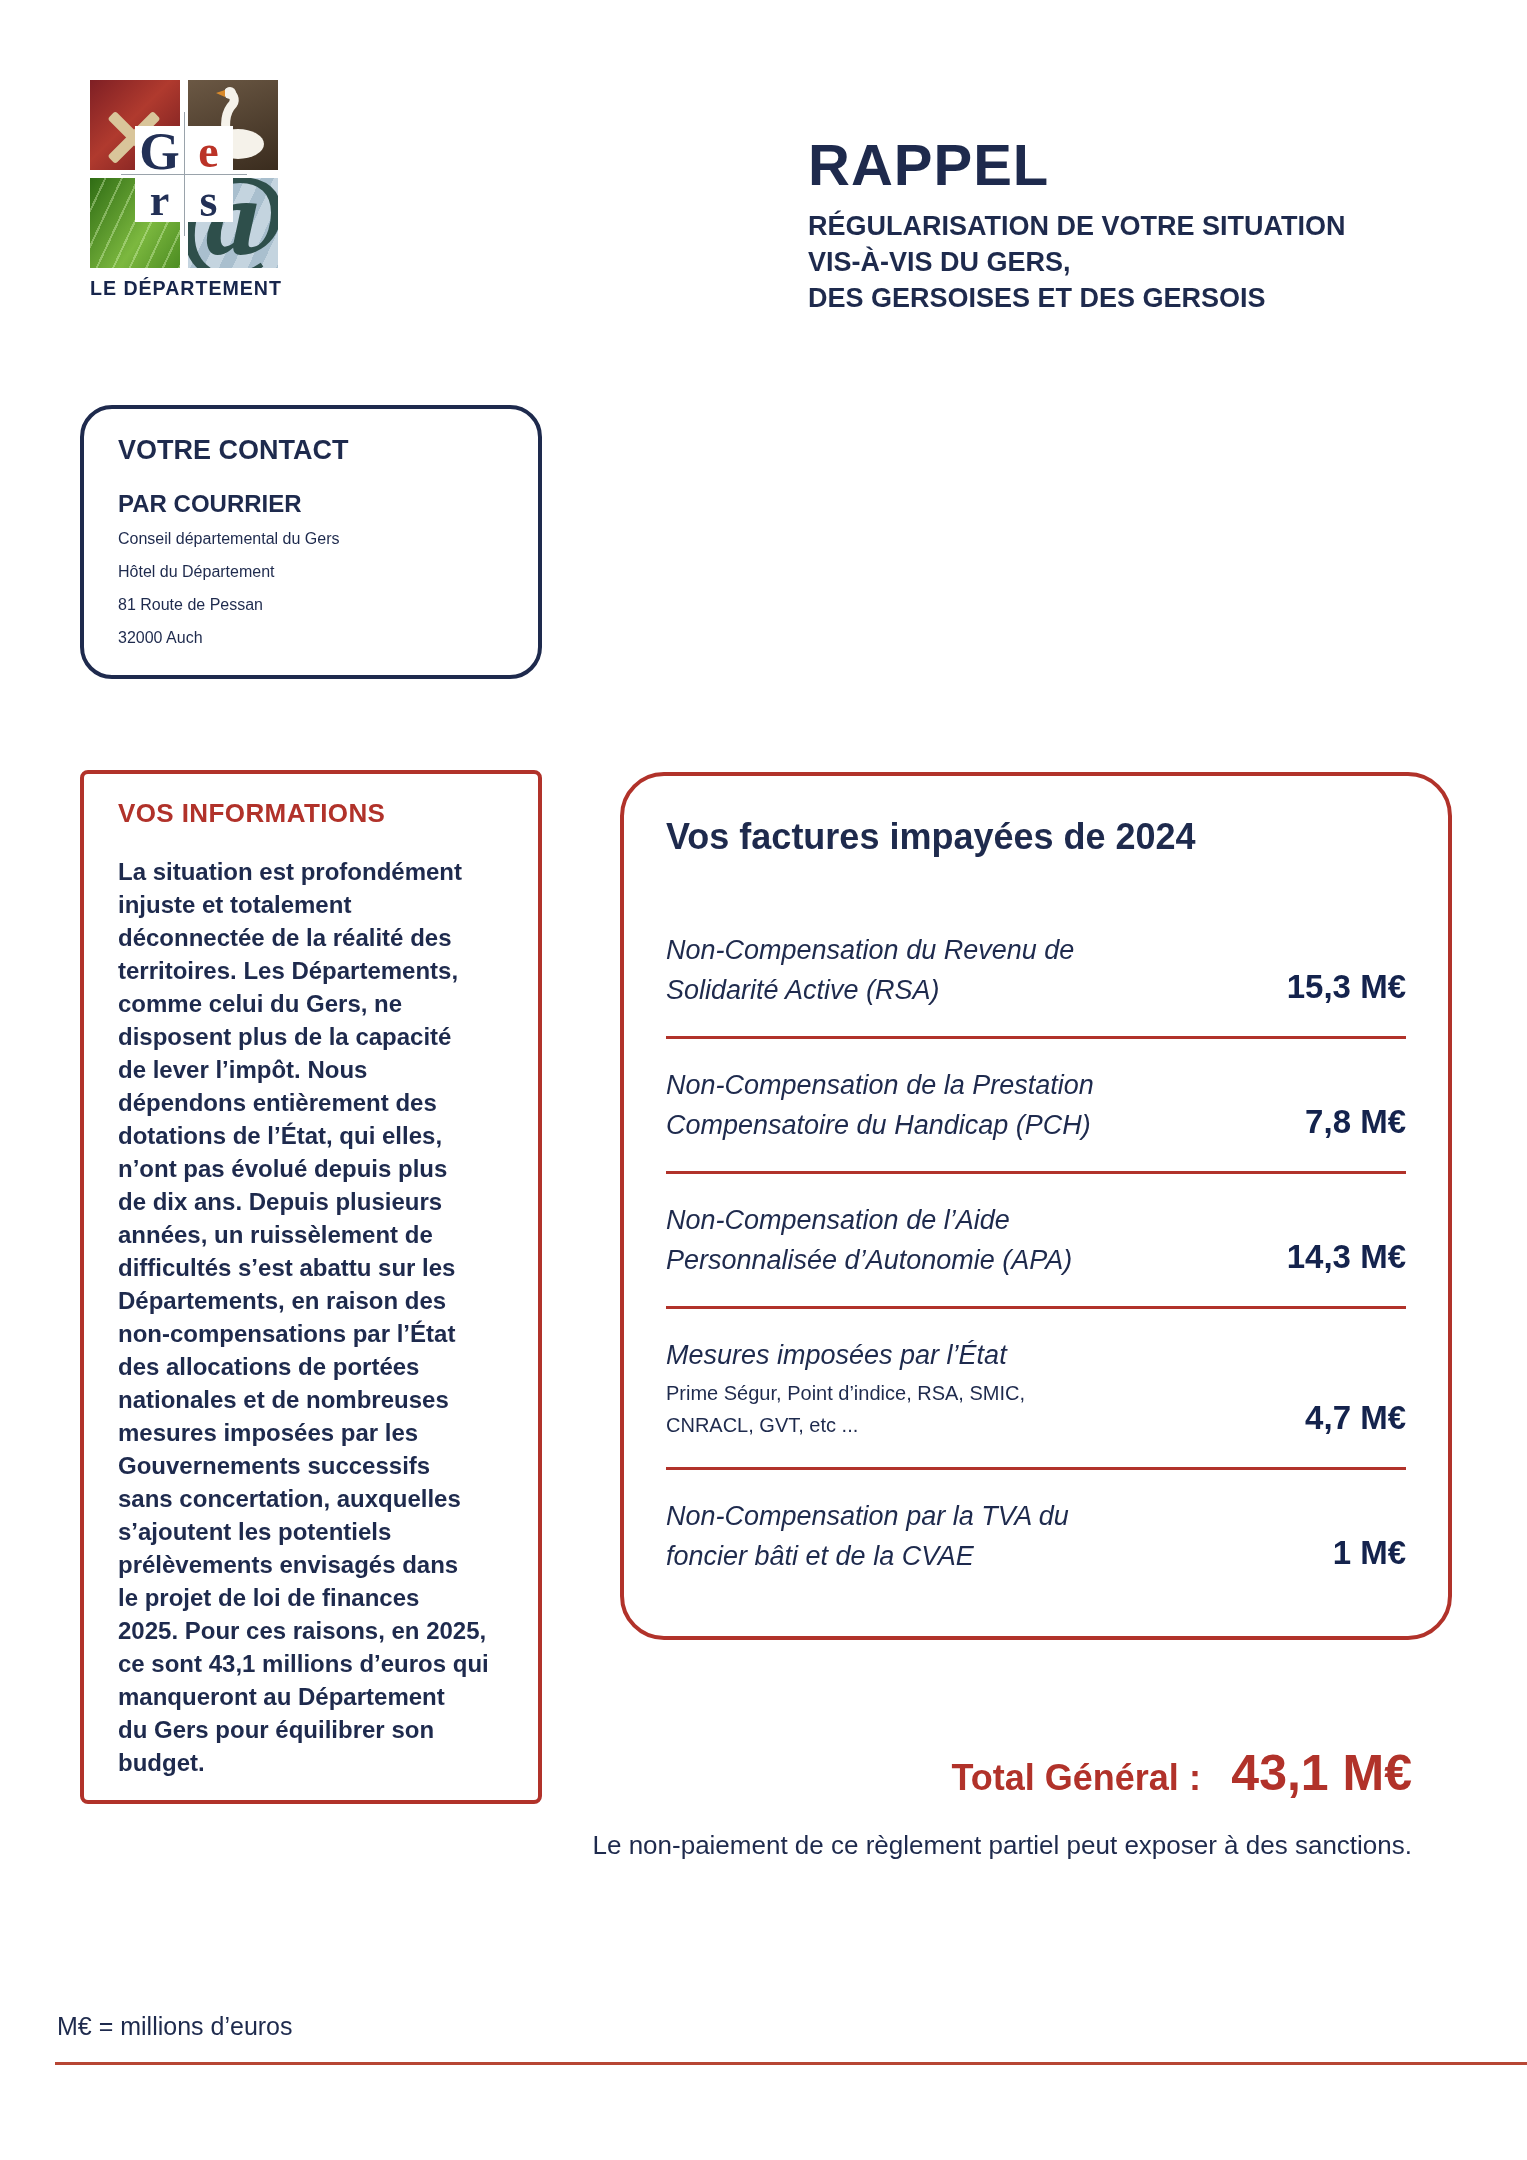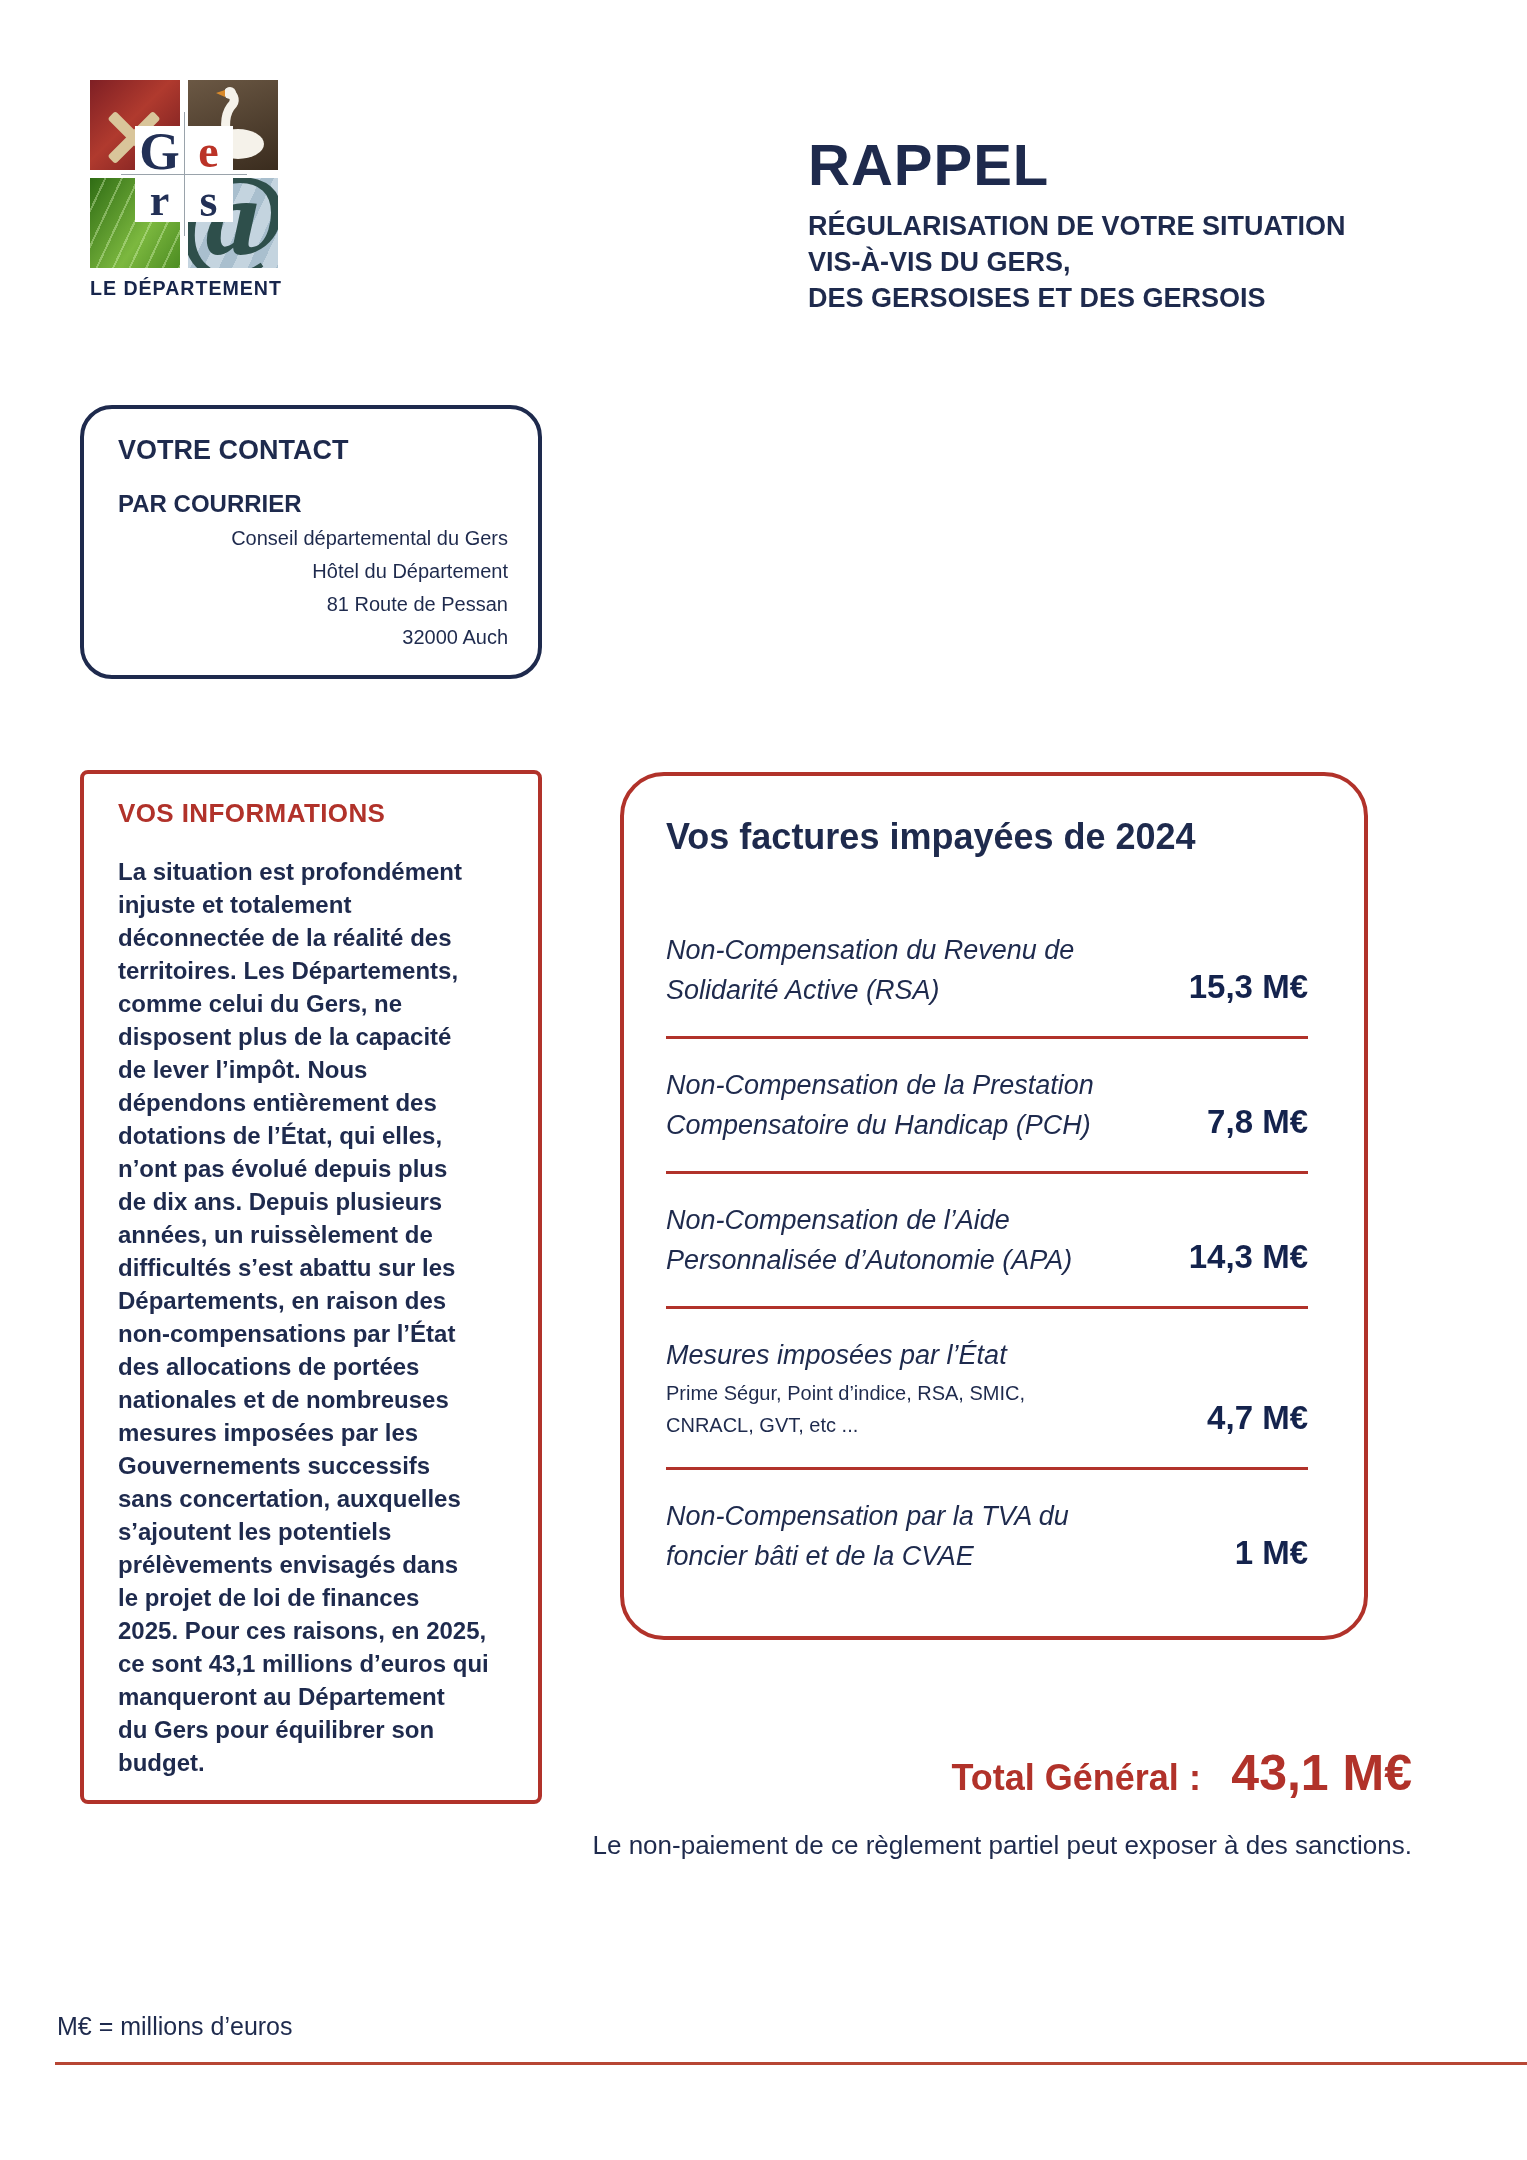--- a/index.html
+++ b/index.html
@@ -41,36 +41,36 @@
   
   .header{position:absolute;left:808px;top:136px;width:680px;}
   .rappel{font-size:58px;font-weight:800;letter-spacing:1px;color:#1e2a4d;line-height:1;margin:0 0 14px 0;}
   .subtitle{font-size:27px;font-weight:700;line-height:36px;color:#1e2a4d;}
 
   
   .contact-box{position:absolute;left:80px;top:405px;width:462px;height:274px;box-sizing:border-box;
       border:4px solid #1e2a4d;border-radius:32px;padding:26px 30px 16px 34px;background:#fff;}
   .contact-heading{font-size:27px;font-weight:800;color:#1e2a4d;margin:0 0 24px 0;}
   .contact-method{font-size:24px;font-weight:800;color:#1e2a4d;margin:0 0 4px 0;}
-  .contact-address{font-size:20px;font-weight:400;line-height:33px;color:#1e2a4d;text-align:right;}
+  .contact-address{font-size:16px;font-weight:400;line-height:33px;color:#1e2a4d;}
 
   
   .recipient{position:absolute;left:815px;top:406px;}
   .recipient-name{font-size:24px;font-weight:800;color:#1e2a4d;margin:0 0 9px 0;}
   .recipient-address{font-size:24px;font-weight:500;line-height:37px;color:#1e2a4d;}
 
   
   .infos-box{position:absolute;left:80px;top:770px;width:462px;height:1034px;box-sizing:border-box;
       border:4px solid #b1322a;border-radius:8px;padding:24px 28px 0 34px;background:#fff;}
   .infos-heading{font-size:26px;font-weight:800;color:#b1322a;letter-spacing:.4px;margin:0 0 26px 0;}
   .infos-body{font-size:24px;font-weight:700;line-height:33px;color:#1e2a4d;}
 
   
-  .invoice-box{position:absolute;left:620px;top:772px;width:748px;height:868px;box-sizing:border-box;
-      border:4px solid #b1322a;border-radius:44px;padding:40px 56px 0 42px;background:#fff;}
+  .invoice-box{position:absolute;left:620px;top:772px;width:832px;height:868px;box-sizing:border-box;
+      border:4px solid #b1322a;border-radius:44px;padding:40px 42px 0 42px;background:#fff;}
   .invoice-heading{font-size:36px;font-weight:800;color:#1e2a4d;margin:0 0 46px 0;}
   .inv-row{display:flex;justify-content:space-between;align-items:flex-end;padding:26px 0;}
   .inv-row + .inv-row{border-top:3px solid #b1322a;}
   .inv-label{font-size:27px;font-weight:400;line-height:40px;color:#1e2a4d;font-style:italic;}
   .inv-sub{font-size:20px;font-weight:400;line-height:32px;color:#1e2a4d;margin-top:2px;}
   .inv-amount{font-size:33px;font-weight:800;color:#14234d;margin:0 0 4px 18px;white-space:nowrap;}
 
   
   .total-line{position:absolute;left:620px;top:1744px;width:792px;text-align:right;color:#b1322a;}
   .total-label{font-size:36px;font-weight:800;}

